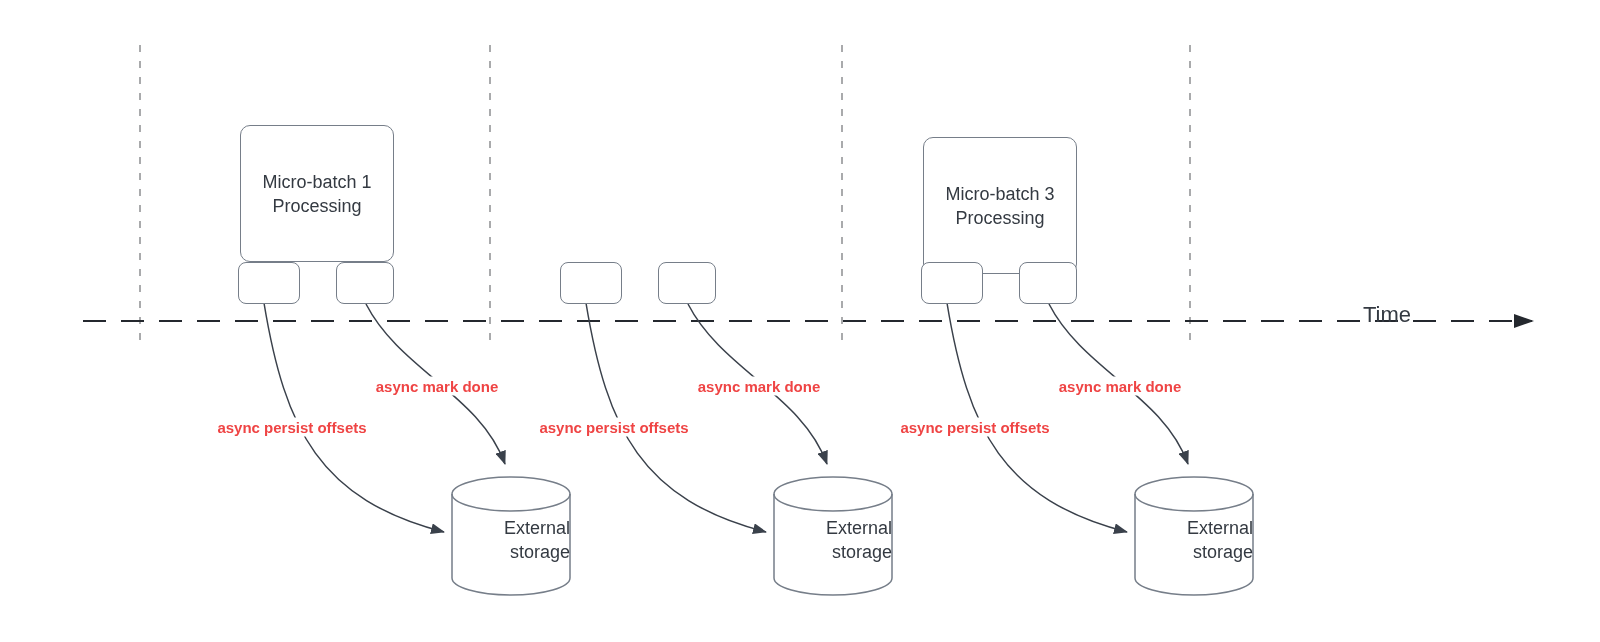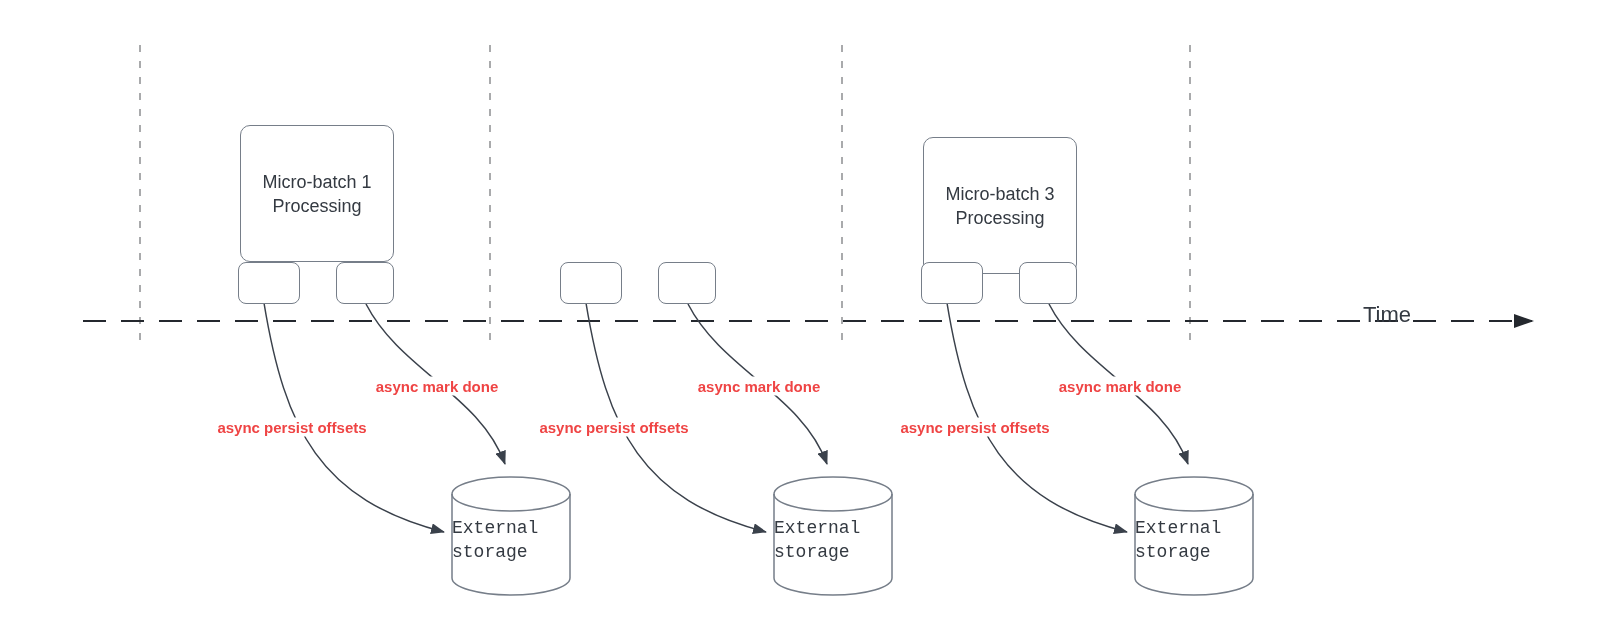--- a/index.html
+++ b/index.html
@@ -16,22 +16,22 @@
   .big-box{width:154px;height:137px;border-radius:10px;}
   .small-box{width:62px;height:42px;border-radius:8px;}
   .small-box.b{width:58px;}
   .edge-label{
     position:absolute;transform:translate(-50%,-50%);white-space:nowrap;
     font-size:15px;font-weight:bold;color:#ef4444;background:#ffffff;
     padding:1px 4px;z-index:3;
   }
   .storage-label{
     position:absolute;width:118px;height:88px;display:flex;align-items:center;
-    justify-content:center;text-align:left;color:#343a42;font-size:18px;
-    line-height:24px;padding-top:8px;box-sizing:border-box;z-index:2;font-family:Liberation Mono, monospace;
+    justify-content:center;text-align:right;color:#343a42;font-size:18px;
+    line-height:24px;padding-top:8px;box-sizing:border-box;z-index:2;
   }
   .time-label{
     position:absolute;transform:translate(-50%,-50%);font-size:22px;
     color:#343a42;white-space:nowrap;z-index:2;margin-top:48px;
   }
   .curve{fill:none;stroke:#3a414b;stroke-width:1.5;}
   .gridline{stroke:#a9aaac;stroke-width:2;stroke-dasharray:7 9;}
   .axis{stroke:#24282e;stroke-width:2;stroke-dasharray:23 15;}
   .cyl-body{fill:#ffffff;stroke:#767e89;stroke-width:1.5;}
   .cyl-rim{fill:none;stroke:#767e89;stroke-width:1.5;}

